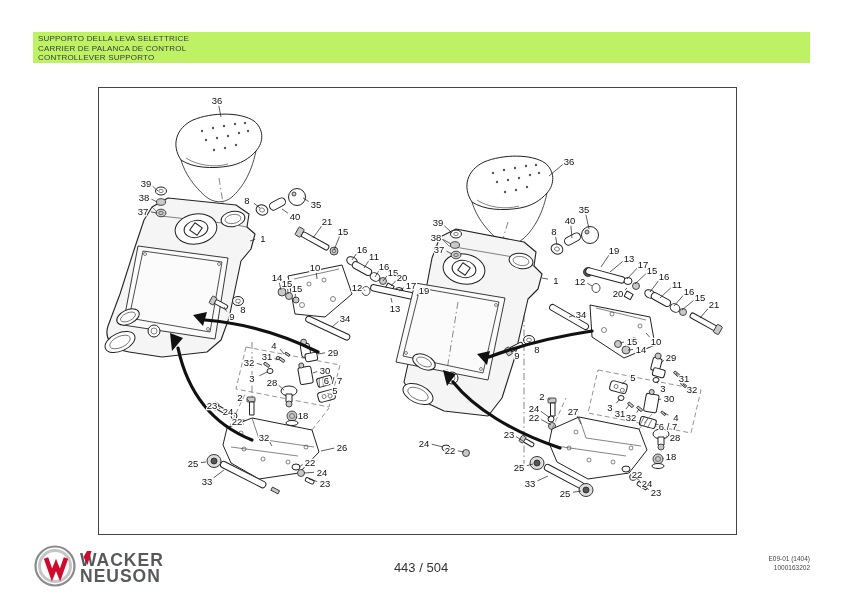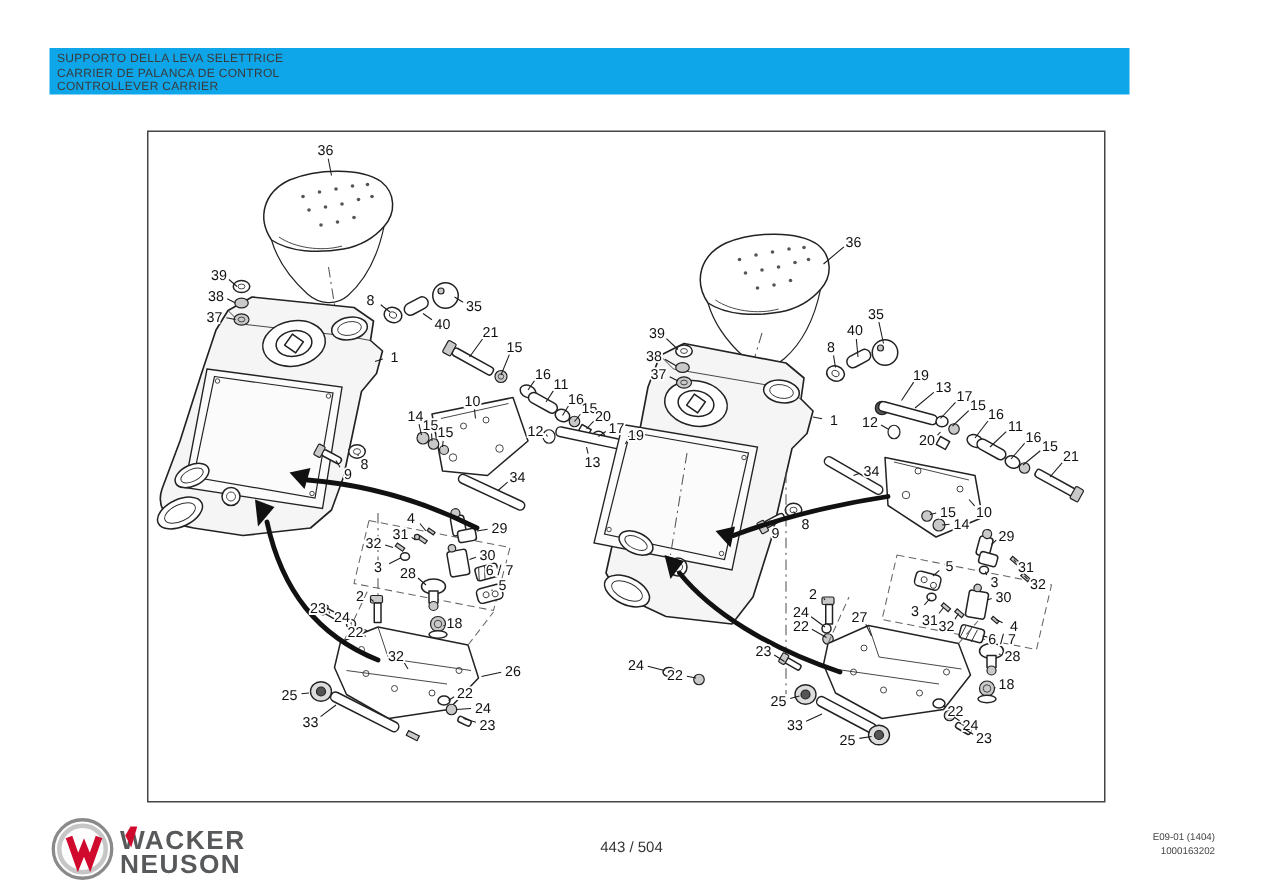--- a/index.html
+++ b/index.html
@@ -1,51 +1,51 @@
 <!DOCTYPE html>
 <html><head>
 <meta charset="utf-8">
 <style>
   html,body{margin:0;padding:0;background:#fff;}
   .page{position:relative;width:842px;height:595px;background:#fff;overflow:hidden;
         font-family:"Liberation Sans",sans-serif;}
-  .header-bar{position:absolute;left:33px;top:32px;width:720px;height:31px;
-        background:#0ea5e9;box-sizing:border-box;padding:2px 0 0 5px;}
+  .header-bar{position:absolute;left:33px;top:32px;width:777px;height:31px;
+        background:#bef264;box-sizing:border-box;padding:2px 0 0 5px;}
   .header-bar div{font-size:8px;line-height:9.6px;color:#3a3a3a;letter-spacing:.2px;
         white-space:nowrap;}
   .diagram-svg{position:absolute;left:0;top:0;}
   .p{fill:#fff;stroke:#222;stroke-width:1;stroke-linejoin:round;}
   .body{fill:#f5f5f5;stroke:#222;stroke-width:1.1;stroke-linejoin:round;}
   .pnl{fill:#fbfbfb;stroke:#222;stroke-width:.9;}
   .ln{fill:none;stroke:#222;stroke-width:.8;}
   .thin{fill:none;stroke:#333;stroke-width:.6;}
   .nut{fill:#c9c9c9;stroke:#222;stroke-width:.8;}
   .dk{fill:#555;stroke:#222;stroke-width:.8;}
   .bush{fill:#ddd;stroke:#222;stroke-width:.9;}
   .dash{fill:none;stroke:#666;stroke-width:.7;stroke-dasharray:5 3;}
   .dashdot{fill:none;stroke:#555;stroke-width:.7;stroke-dasharray:7 3 1.5 3;}
   .arr{fill:none;stroke:#111;stroke-width:3.2;stroke-linecap:round;}
   .ah{fill:#111;stroke:none;}
   .callout-line{stroke:#1a1a1a;stroke-width:.7;}
   .callout-text{font-family:"Liberation Sans",sans-serif;font-size:9.5px;fill:#111;
         paint-order:stroke;stroke:#fff;stroke-width:2.5px;text-anchor:middle;}
   .page-num{position:absolute;left:0;right:0;top:560px;text-align:center;
-        font-size:10px;color:#333;}
+        font-size:13px;color:#333;}
   .doc-refs{position:absolute;right:32px;top:555px;text-align:right;
         font-size:6.5px;line-height:8.5px;color:#444;}
 </style>
 </head>
 <body>
 
 <div class="page">
 
   <div class="header-bar">
     <div>SUPPORTO DELLA LEVA SELETTRICE</div>
     <div>CARRIER DE PALANCA DE CONTROL</div>
-    <div>CONTROLLEVER CARRIER</div>
+    <div>CONTROLLEVER SUPPORTO</div>
   </div>
 
   <svg class="diagram-svg" width="842" height="595" viewBox="0 0 842 595">
 
     <rect x="98.5" y="87.5" width="638" height="447" fill="#fff" stroke="#444" stroke-width="1"></rect>
 
     <g>
 
       <g>
         <path class="p" d="M181,160 C171,145 176,128 193,120 C212,112 241,112 254,121 C264,129 264,142 256,151 C249,159 240,164 229,166 C212,169 193,168 181,160 Z"></path>

